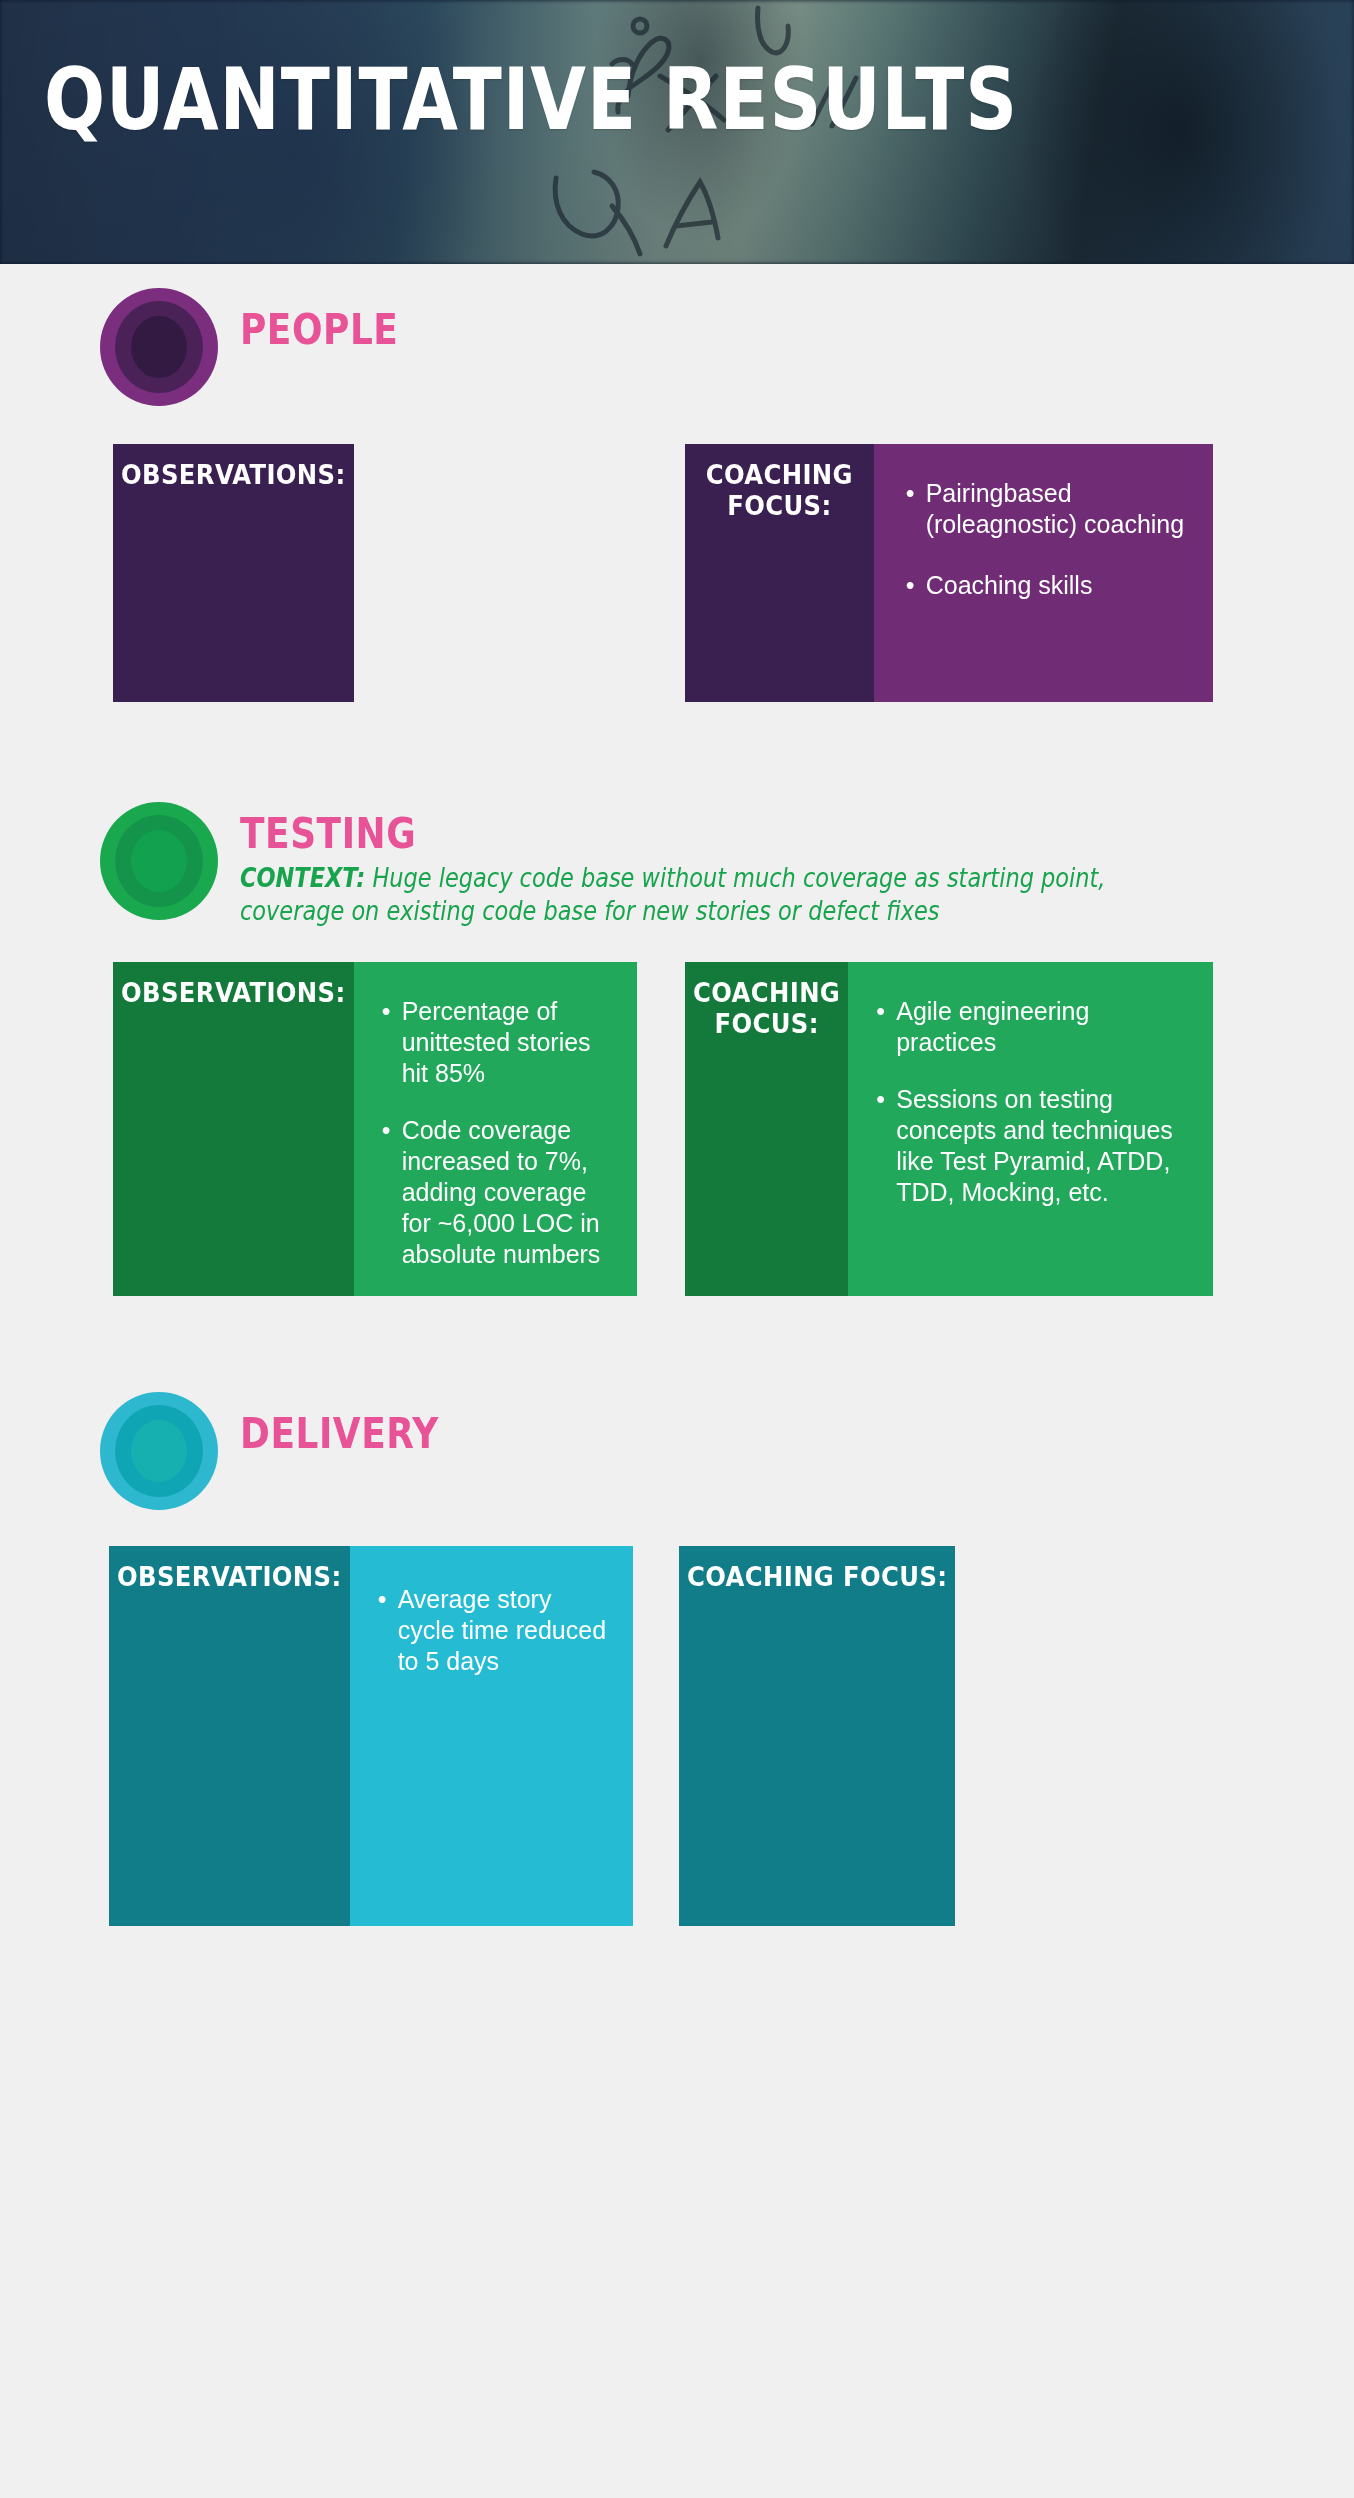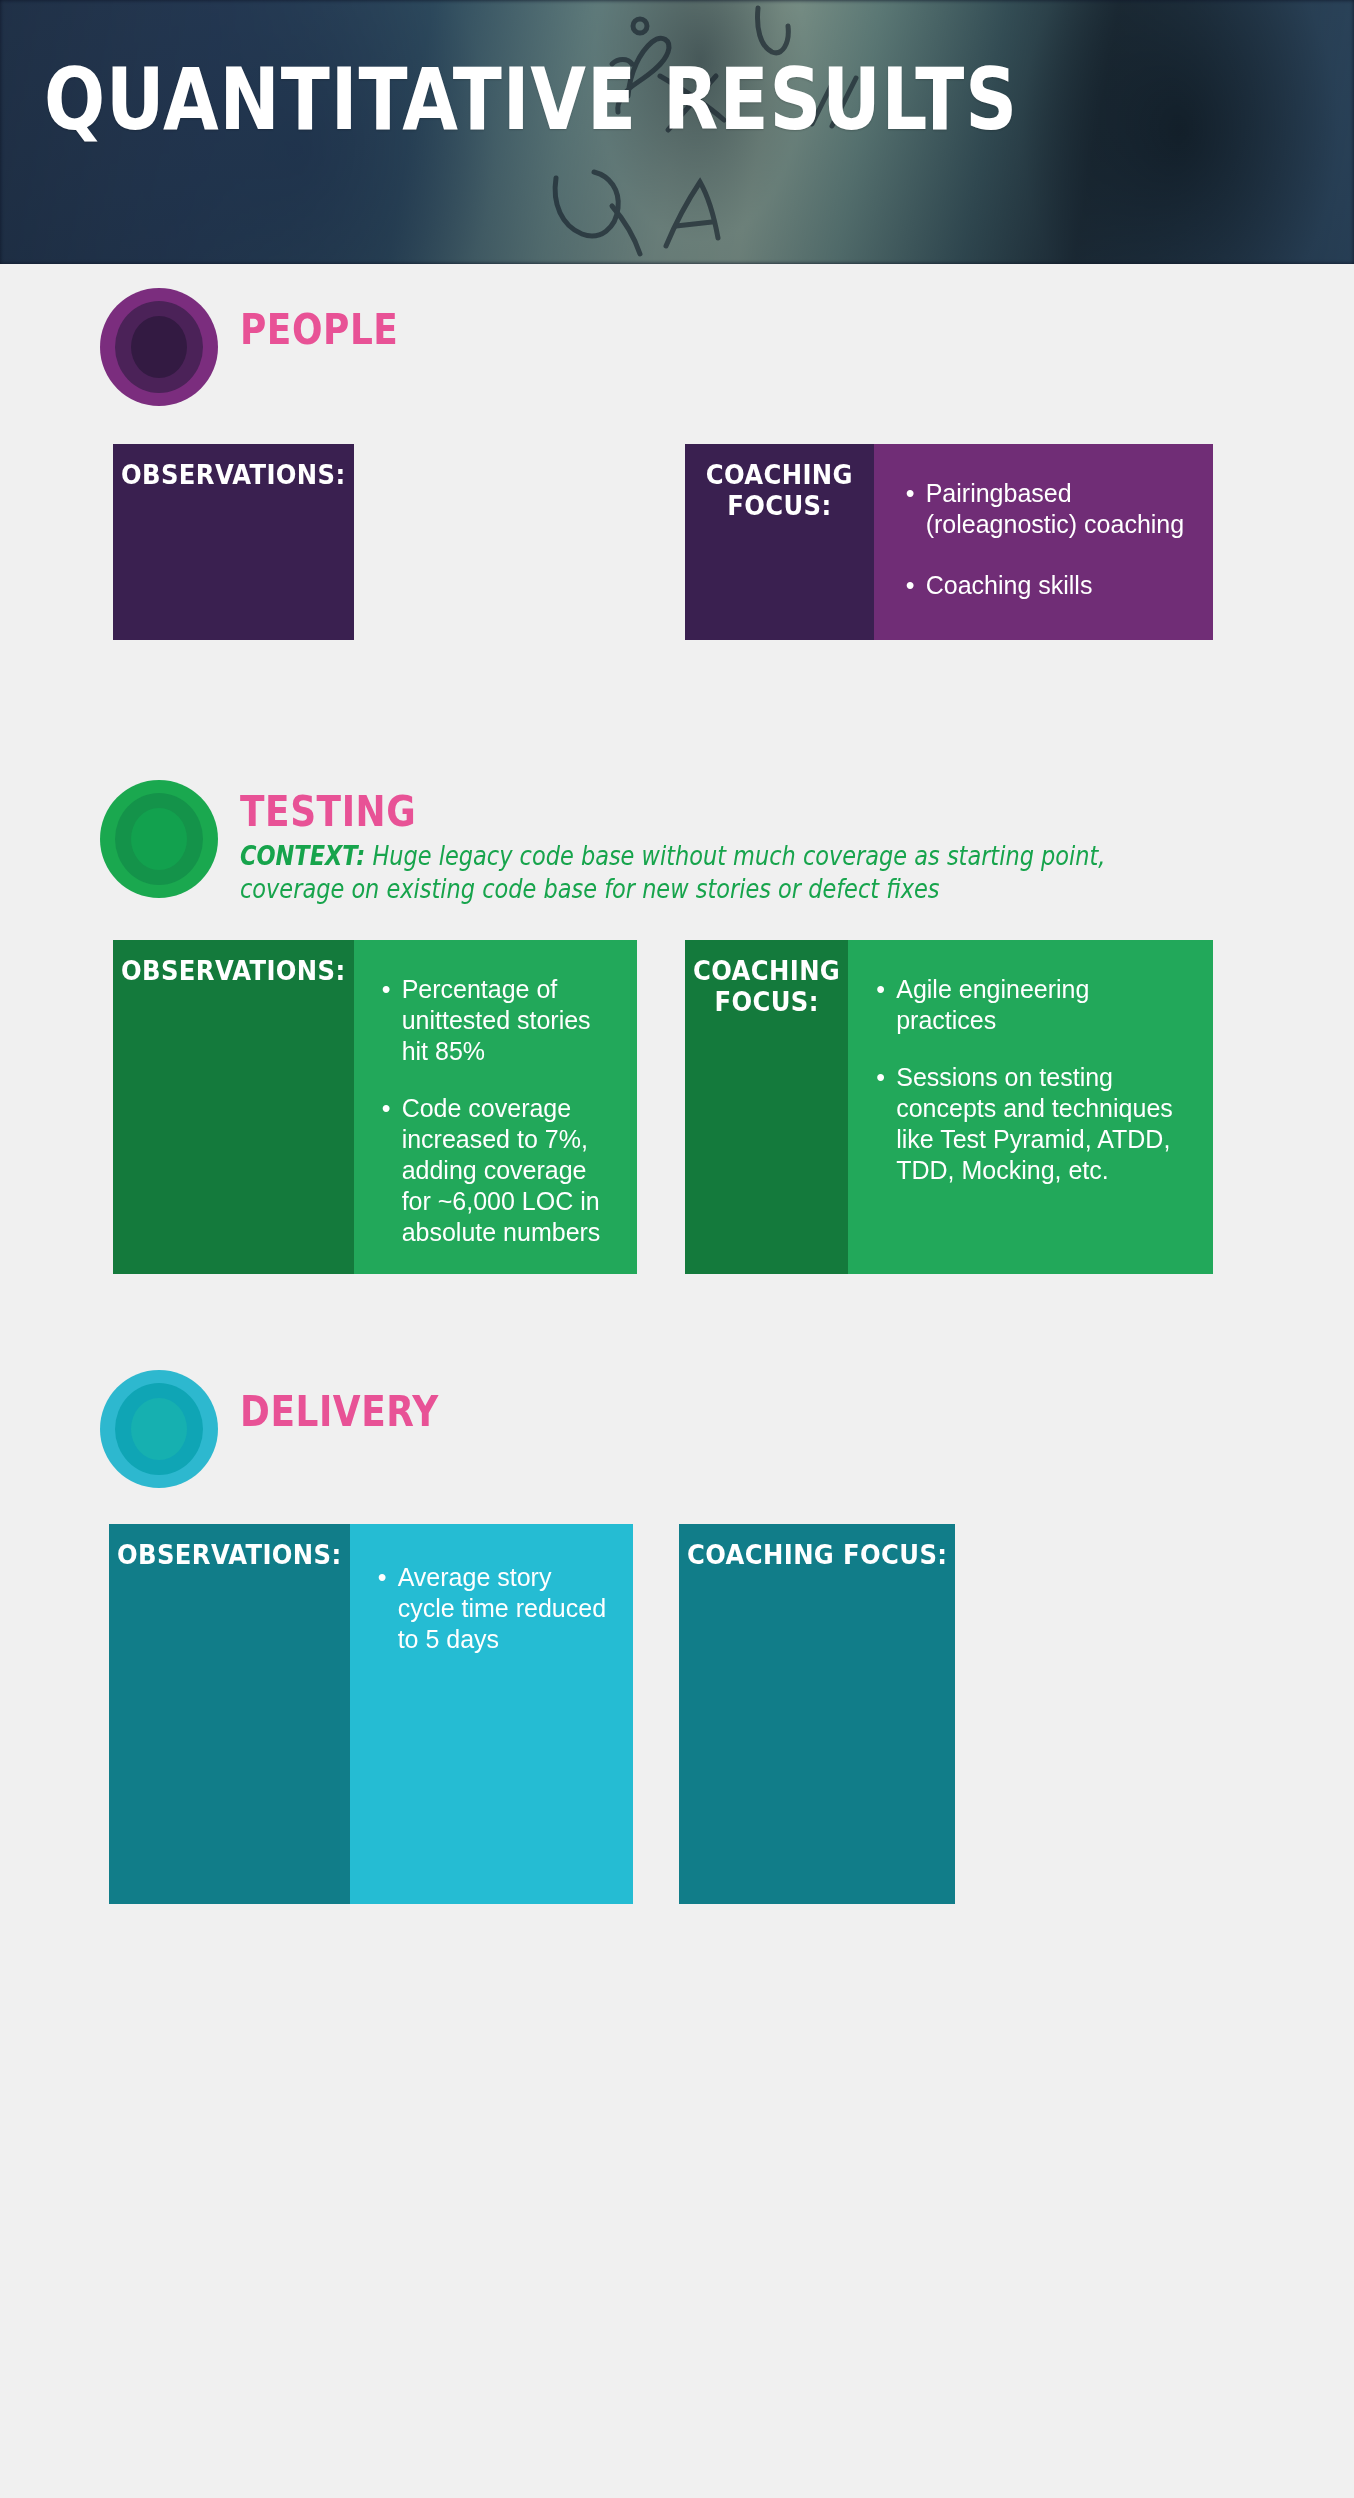--- a/index.html
+++ b/index.html
@@ -217,32 +217,32 @@
       </div>
     </div>
 
     <div class="cards" style="margin-left:113px; margin-top:38px;">
       <div class="card" style="width:524px;">
         <div class="card-header" style="background:#3a2050;">OBSERVATIONS:</div>
       </div>
 
       <div class="card" style="width:528px;">
         <div class="card-header" style="background:#3a2050;">COACHING FOCUS:</div>
-        <div class="card-body" style="background:#702d76; height:196px; padding-left:30px;">
+        <div class="card-body" style="background:#702d76; height:258px; padding-left:30px;">
           <ul class="bullets gap-lg">
             <li>Pairingbased (roleagnostic) coaching</li>
             <li>Coaching skills</li>
           </ul>
         </div>
       </div>
     </div>
   </div>
 
   <div class="section" style="padding-top:100px;">
-    <div class="section-head" style="margin-left:100px;margin-top:40px;">
+    <div class="section-head" style="margin-left:100px;">
       <div class="badge">
         <div class="ring outer" style="background:#1aa84f;"></div>
         <div class="ring mid" style="background:#14934a;"></div>
         <div class="ring inner" style="background:#12a14e;"></div>
       </div>
       <div class="section-titles" style="padding-top:10px;">
         <div class="section-title">TESTING</div>
         <div class="section-context">
           <span class="ctx-label">CONTEXT:</span>
           <span>Huge legacy code base without much coverage as starting point, coverage on existing code base for new stories or defect fixes</span>

